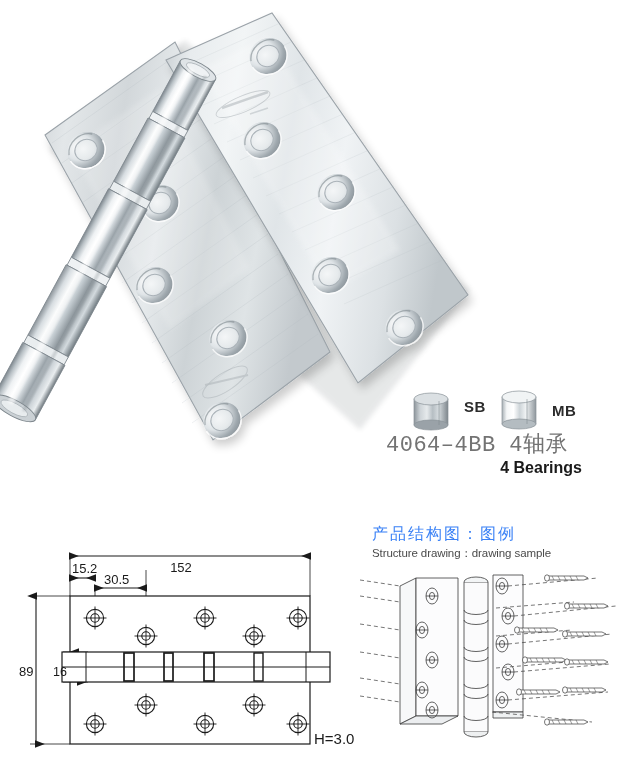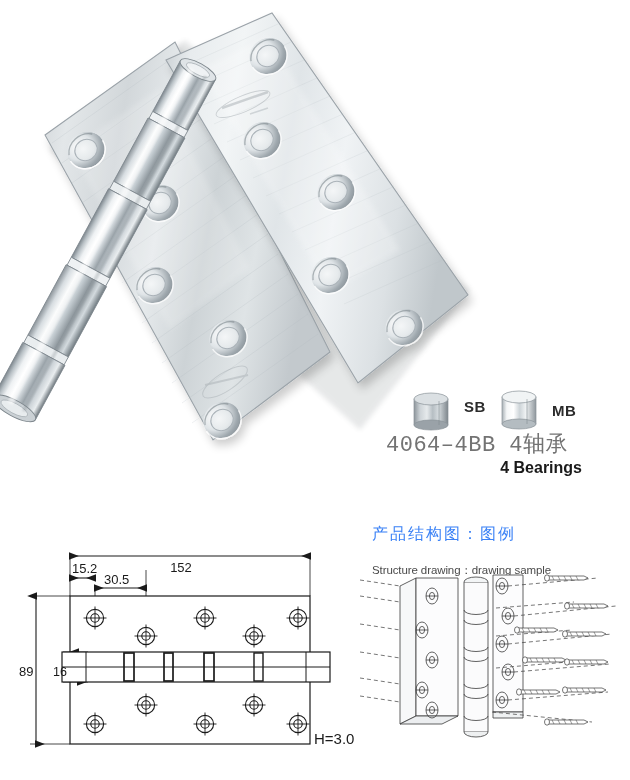--- a/index.html
+++ b/index.html
@@ -89,21 +89,20 @@
     font-family: "DejaVu Sans", sans-serif;
     white-space: nowrap;
   }
   #structure-title-en {
     position: absolute; left: 4px; top: 22px;
     font-size: 11.5px;
     color: #4a4a4a;
     letter-spacing: -.1px;
     font-family: "Liberation Sans", sans-serif;
     white-space: nowrap;
-    margin-top: 17px;
   }
   #exploded-view {
     position: absolute;
     left: -8px; top: 48px;
     width: 270px; height: 205px;
   }
   .dim-text {
     font-family: "Liberation Sans", sans-serif;
     font-size: 13px;
     fill: #1a1a1a;

